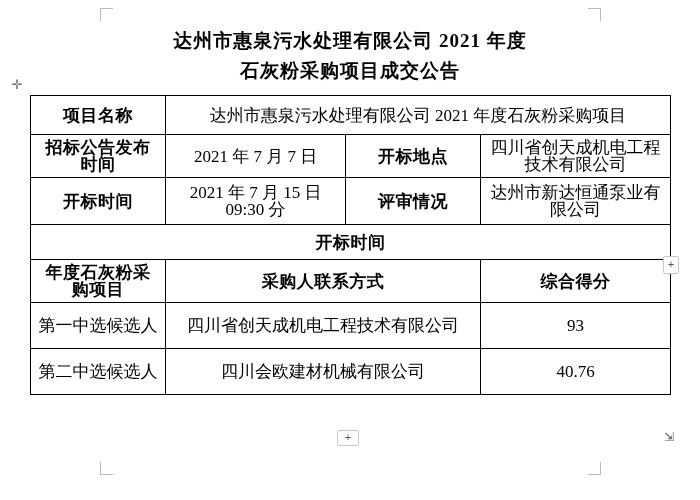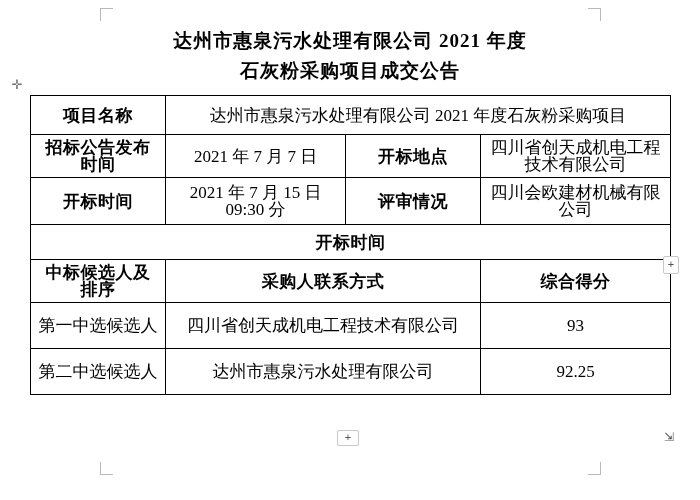--- a/index.html
+++ b/index.html
@@ -171,39 +171,39 @@
         <td class="lbl">招标公告发布时间</td>
         <td>2021 年 7 月 7 日</td>
         <td class="lbl">开标地点</td>
         <td>四川省创天成机电工程技术有限公司</td>
       </tr>
       <tr class="r4">
         <td class="lbl">开标时间</td>
         <td class="two-line">2021 年 7 月 15 日
 09:30 分</td>
         <td class="lbl">评审情况</td>
-        <td>四川会欧建材机械有限公司</td>
+        <td>达州市新达恒通泵业有限公司</td>
       </tr>
       <tr class="r5">
         <td class="h-row" colspan="4">开标时间</td>
       </tr>
       <tr class="r6">
-        <td class="h-row">中标候选人及排序</td>
+        <td class="h-row">年度石灰粉采购项目</td>
         <td class="h-row" colspan="2">采购人联系方式</td>
         <td class="h-row">综合得分</td>
       </tr>
       <tr class="r7">
         <td>第一中选候选人</td>
         <td colspan="2">四川省创天成机电工程技术有限公司</td>
         <td>93</td>
       </tr>
       <tr class="r8">
         <td>第二中选候选人</td>
-        <td colspan="2">达州市惠泉污水处理有限公司</td>
-        <td>92.25</td>
+        <td colspan="2">四川会欧建材机械有限公司</td>
+        <td>40.76</td>
       </tr>
     </tbody>
   </table>
 
   <div class="col-add-btn">+</div>
   <div class="row-add-btn">+</div>
   <div class="resize-handle">⇲</div>
 
 </div>
 

